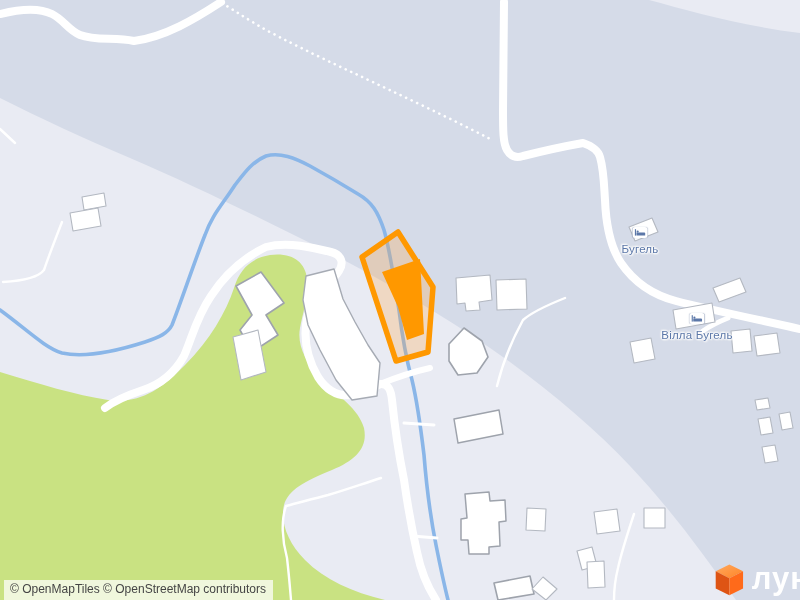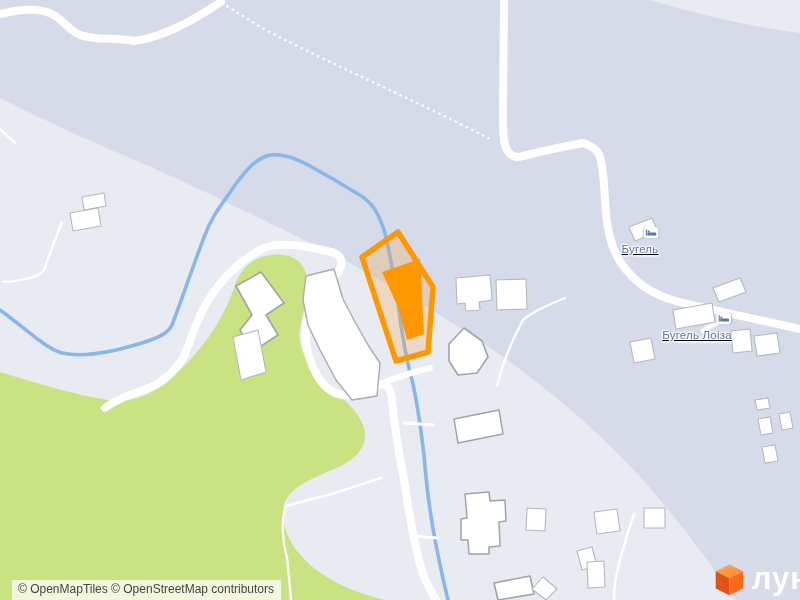--- a/index.html
+++ b/index.html
@@ -1,25 +1,25 @@
 <!DOCTYPE html>
 <html><head>
 <meta charset="utf-8">
 <style>
   html,body{margin:0;padding:0;width:800px;height:600px;overflow:hidden;
     font-family:"Liberation Sans",sans-serif;background:#E9EBF3;}
   #map{position:relative;width:800px;height:600px;overflow:hidden;}
   #map svg.base{position:absolute;left:0;top:0;}
-  .poi{position:absolute;transform:translate(-50%,0);text-align:right;pointer-events:auto;text-decoration:underline;}
+  .poi{position:absolute;transform:translate(-50%,0);text-align:center;pointer-events:auto;}
   .poi-label{font-size:11.5px;color:#5B77A8;white-space:nowrap;letter-spacing:.2px;
     text-shadow:0 0 2px #fff,0 0 2px #fff,0 0 3px #fff,0 0 3px #fff,1px 1px 2px #fff,-1px -1px 2px #fff;}
   .poi-icon{display:inline-block;width:15px;height:11px;background:#fff;border-radius:2.5px;
     box-shadow:0 0 1px rgba(90,110,150,.55);line-height:0;margin-bottom:1px;}
   .poi-icon svg{display:block;margin:2px auto 0;}
-  #attribution{position:absolute;left:12px;bottom:0;height:17px;background:rgba(255,255,255,.72);
+  #attribution{position:absolute;left:4px;bottom:0;height:17px;background:rgba(255,255,255,.72);
     font-size:12px;color:#454545;padding:2px 7px 1px 6px;white-space:nowrap;}
   #brand{position:absolute;left:714px;top:558px;width:96px;height:42px;display:flex;align-items:center;}
   #brand .logo-text{font-size:31px;font-weight:bold;color:#fff;margin-left:7px;letter-spacing:1px;
     line-height:42px;}
 </style>
 </head>
 <body>
 
 <div id="map">
 
@@ -138,21 +138,21 @@
   </div>
 
   <div class="poi" style="left:697px;top:311px;">
     <span class="poi-icon">
       <svg width="11" height="7" viewBox="0 0 11 7" fill="#5B77A8">
         <rect x="0.2" y="0.2" width="1.3" height="6.4"></rect>
         <circle cx="3.1" cy="2.6" r="1.1"></circle>
         <path d="M1.9,3.4 L9.6,3.4 Q10.8,3.4 10.8,4.6 L10.8,6.6 L1.9,6.6 Z"></path>
       </svg>
     </span>
-    <div class="poi-label">Бугель Лоіза</div>
+    <div class="poi-label">Вілла Бугель</div>
   </div>
 
 
   <div id="attribution">© OpenMapTiles © OpenStreetMap contributors</div>
 
   <div id="brand">
     <svg width="36" height="40" viewBox="0 0 36 40">
       <defs>
         <linearGradient id="cubeTop" x1="0" y1="0" x2="1" y2="1">
           <stop offset="0" stop-color="#FFA95E"></stop>

